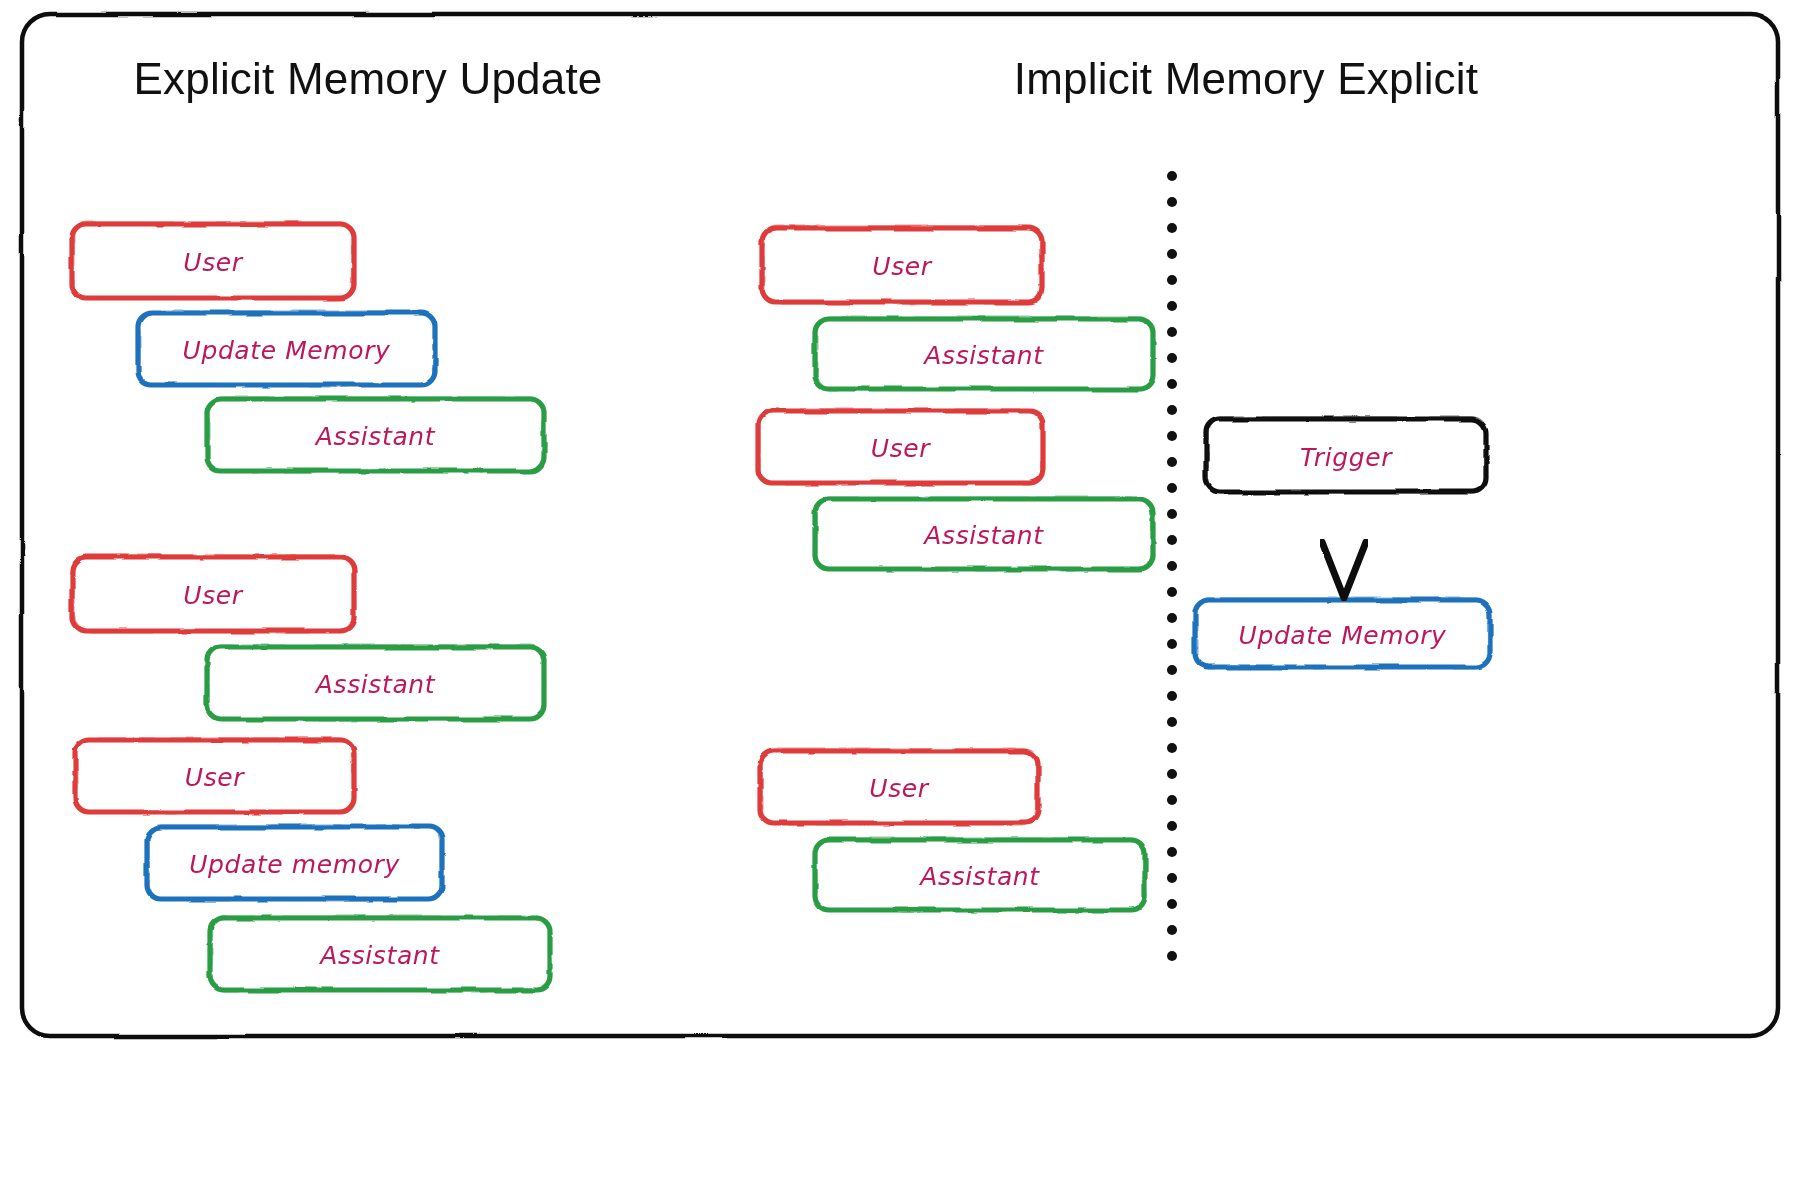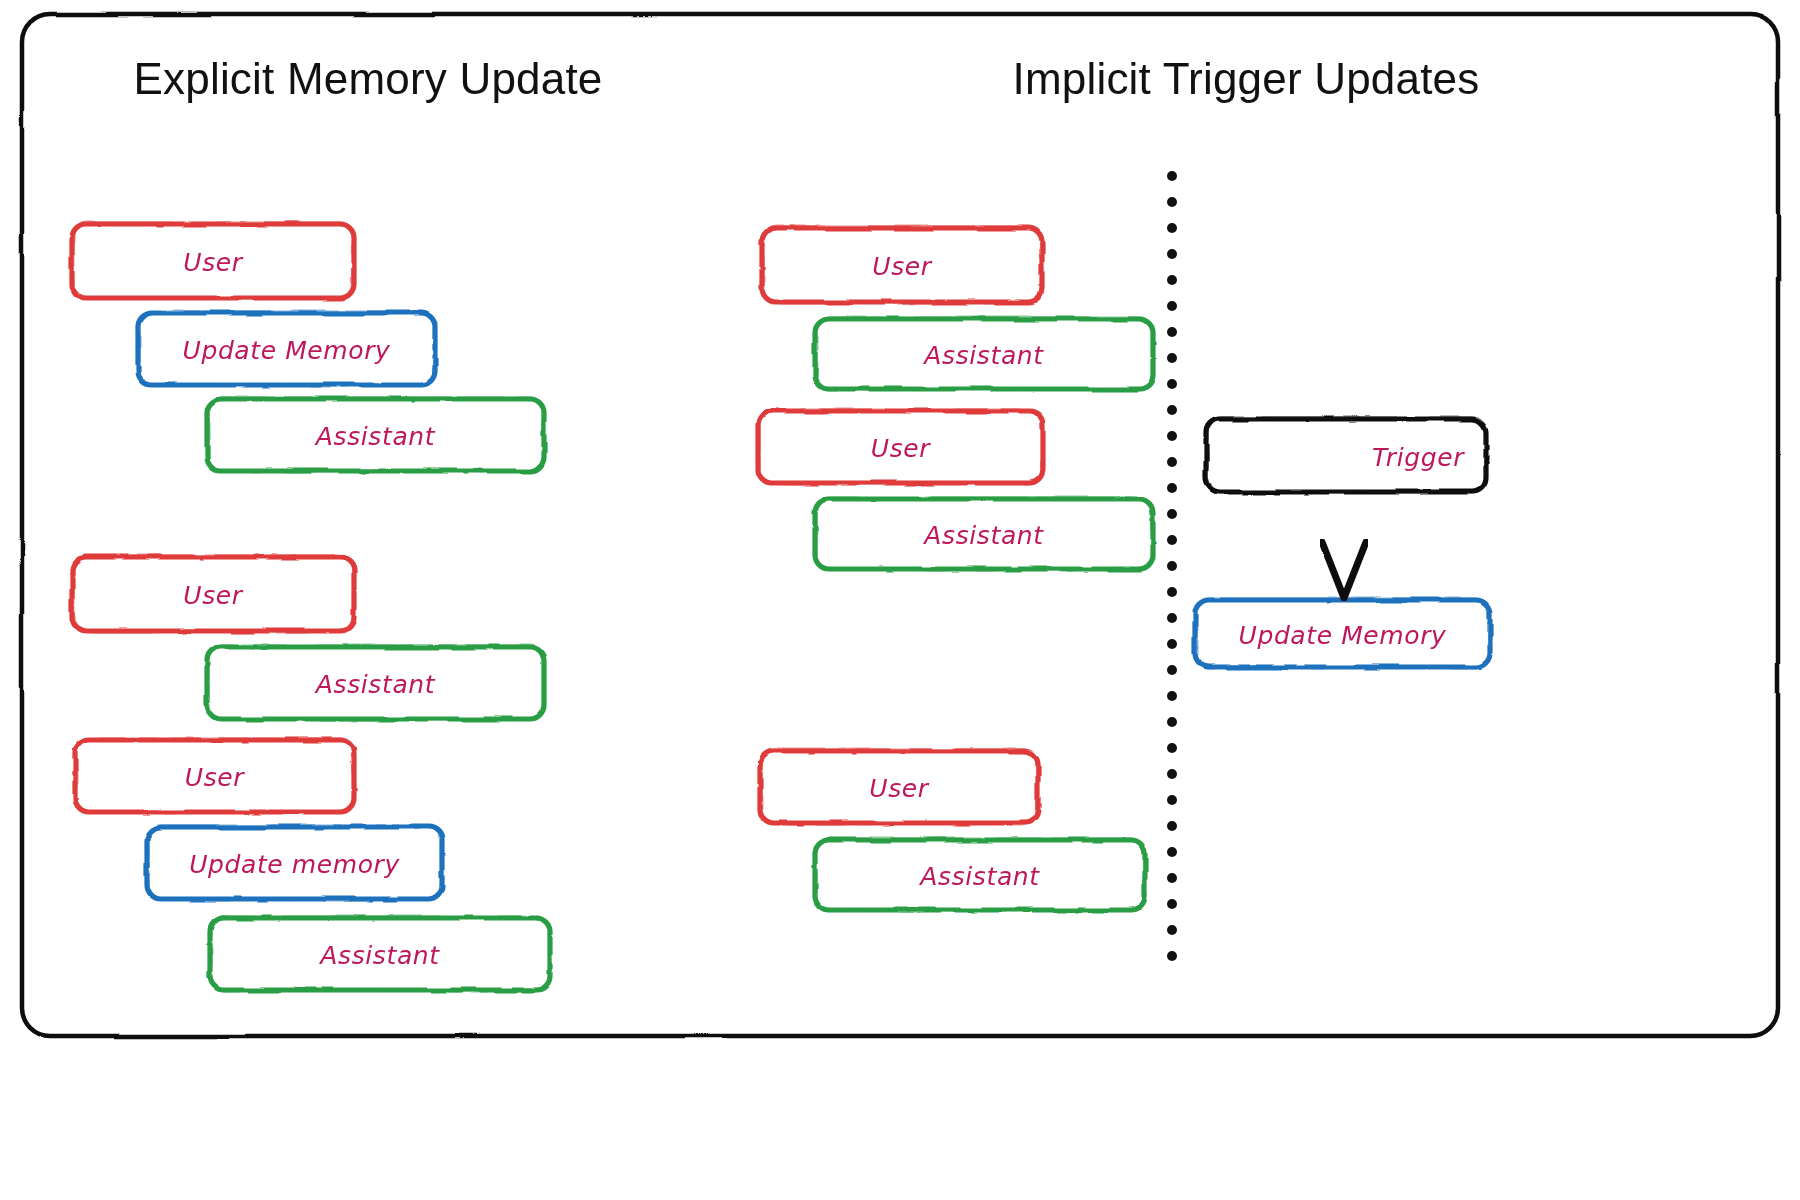--- a/index.html
+++ b/index.html
@@ -178,32 +178,32 @@
           <circle cx="1172" cy="878" r="5" fill="#111111"></circle>
           <circle cx="1172" cy="904" r="5" fill="#111111"></circle>
           <circle cx="1172" cy="930" r="5" fill="#111111"></circle>
           <circle cx="1172" cy="956" r="5" fill="#111111"></circle>
         </g>
       </g>
   </svg>
 
   <div id="labels">
       <div class="hdr-label" style="left: 368px; top: 78.5px;">Explicit Memory Update</div>
-      <div class="hdr-label" style="left: 1246px; top: 78.5px;">Implicit Trigger Updates</div>
+      <div class="hdr-label" style="left: 1246px; top: 78.5px;">Implicit Memory Explicit</div>
       <div class="node-label" style="left: 213px; top: 262px;">User</div>
       <div class="node-label" style="left: 286.5px; top: 350px;">Update Memory</div>
       <div class="node-label" style="left: 375.5px; top: 436px;">Assistant</div>
       <div class="node-label" style="left: 213px; top: 595px;">User</div>
       <div class="node-label" style="left: 375.5px; top: 684px;">Assistant</div>
       <div class="node-label" style="left: 214.5px; top: 777px;">User</div>
       <div class="node-label" style="left: 294.5px; top: 864px;">Update memory</div>
       <div class="node-label" style="left: 380px; top: 955px;">Assistant</div>
       <div class="node-label" style="left: 902px; top: 266px;">User</div>
       <div class="node-label" style="left: 984px; top: 355px;">Assistant</div>
       <div class="node-label" style="left: 900.5px; top: 448px;">User</div>
       <div class="node-label" style="left: 984px; top: 535px;">Assistant</div>
       <div class="node-label" style="left: 899px; top: 788px;">User</div>
       <div class="node-label" style="left: 980px; top: 876px;">Assistant</div>
-      <div class="node-label" style="left: 1418px; top: 456.5px;">Trigger</div>
+      <div class="node-label" style="left: 1346px; top: 456.5px;">Trigger</div>
       <div class="node-label" style="left: 1342.5px; top: 634.5px;">Update Memory</div>
     </div>
 
 </div>
 
 </body></html>

